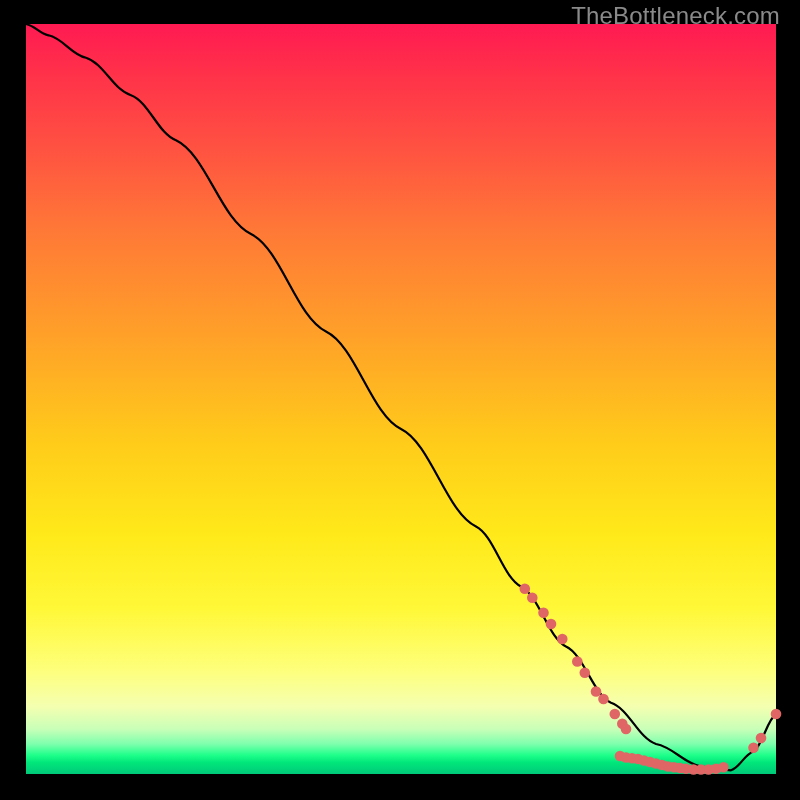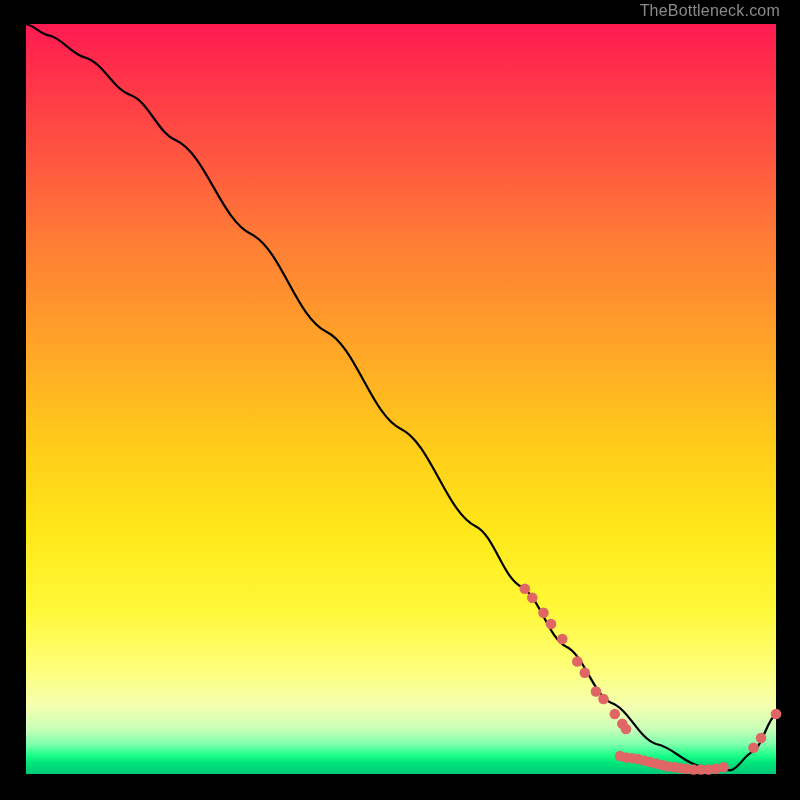--- a/index.html
+++ b/index.html
@@ -47,21 +47,21 @@
     top: 0;
     width: 750px;
     height: 750px;
     overflow: visible;
   }
   .watermark {
     position: absolute;
     top: 2px;
     right: 20px;
     font-family: Arial, Helvetica, sans-serif;
-    font-size: 16px;
+    font-size: 24px;
     color: #8a8a8a;
     letter-spacing: 0.2px;
   }
 </style>
 </head>
 <body>
 
 <div class="chart-container">
   <div class="watermark">TheBottleneck.com</div>
   <div class="plot-area">

